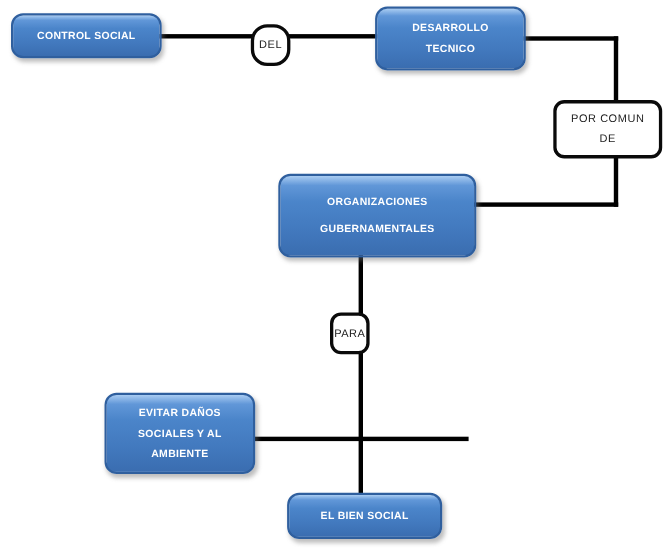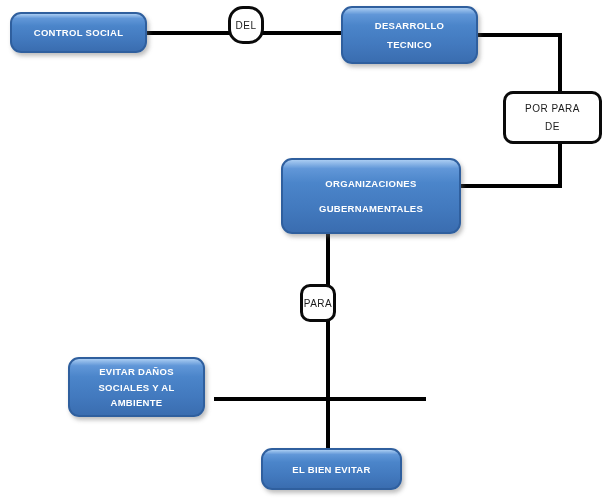--- a/index.html
+++ b/index.html
@@ -58,26 +58,26 @@
     color: #1a1a1a;
     font-size: 10px;
     font-weight: 400;
     letter-spacing: 0.5px;
     padding: 2px 3px;
   }
   .node-white span { display: block; white-space: nowrap; }
 
   
   #n-control     { left: 10px;  top: 12px;  width: 137px; height: 41px; justify-content: center; }
-  #n-del         { left: 228px; top: 6px;  width: 36px;  height: 38px; border-radius: 15px; }
+  #n-del         { left: 228px; top: 22px;  width: 36px;  height: 38px; border-radius: 15px; }
   #n-desarrollo  { left: 341px; top: 6px;   width: 137px; height: 58px; }
   #n-pormedio    { left: 503px; top: 91px;  width: 99px;  height: 53px; }
-  #n-organiza    { left: 253px; top: 158px; width: 180px; height: 76px; margin-left: 28px; }
+  #n-organiza    { left: 253px; top: 158px; width: 180px; height: 76px; }
   #n-para        { left: 300px; top: 284px; width: 36px;  height: 38px; }
-  #n-evitar      { left: 68px;  top: 357px; width: 137px; height: 60px; }
+  #n-evitar      { left: 95px;  top: 357px; width: 137px; height: 74px; }
   #n-satisfacer  { left: 425px; top: 355px; width: 137px; height: 69px; }
   #n-biencomun   { left: 261px; top: 448px; width: 141px; height: 42px; }
 
   #e1  { left: 145px; top: 31px;  width: 198px; height: 4px; }  
   #e2h { left: 476px; top: 33px;  width: 86px;  height: 4px; }  
   #e2v { left: 558px; top: 33px;  width: 4px;   height: 62px; } 
   #e3v { left: 558px; top: 142px; width: 4px;   height: 46px; } 
   #e3h { left: 430px; top: 184px; width: 132px; height: 4px; }  
   #e4  { left: 326px; top: 232px; width: 4px;   height: 54px; } 
   #e5  { left: 326px; top: 320px; width: 4px;   height: 130px;} 
@@ -112,29 +112,29 @@
   </div>
 
   <div class="node-blue" id="n-evitar">
     <span>EVITAR DAÑOS</span>
     <span>SOCIALES Y AL</span>
     <span>AMBIENTE</span>
   </div>
 
 
   <div class="node-blue" id="n-biencomun">
-    <span>EL BIEN EVITAR</span>
+    <span>EL BIEN SOCIAL</span>
   </div>
 
   <div class="node-white" id="n-del">
     <span>DEL</span>
   </div>
 
   <div class="node-white" id="n-pormedio">
-    <span>POR PARA</span>
+    <span>POR COMUN</span>
     <span>DE</span>
   </div>
 
   <div class="node-white" id="n-para">
     <span>PARA</span>
   </div>
 
 </div>
 
 </body></html>

